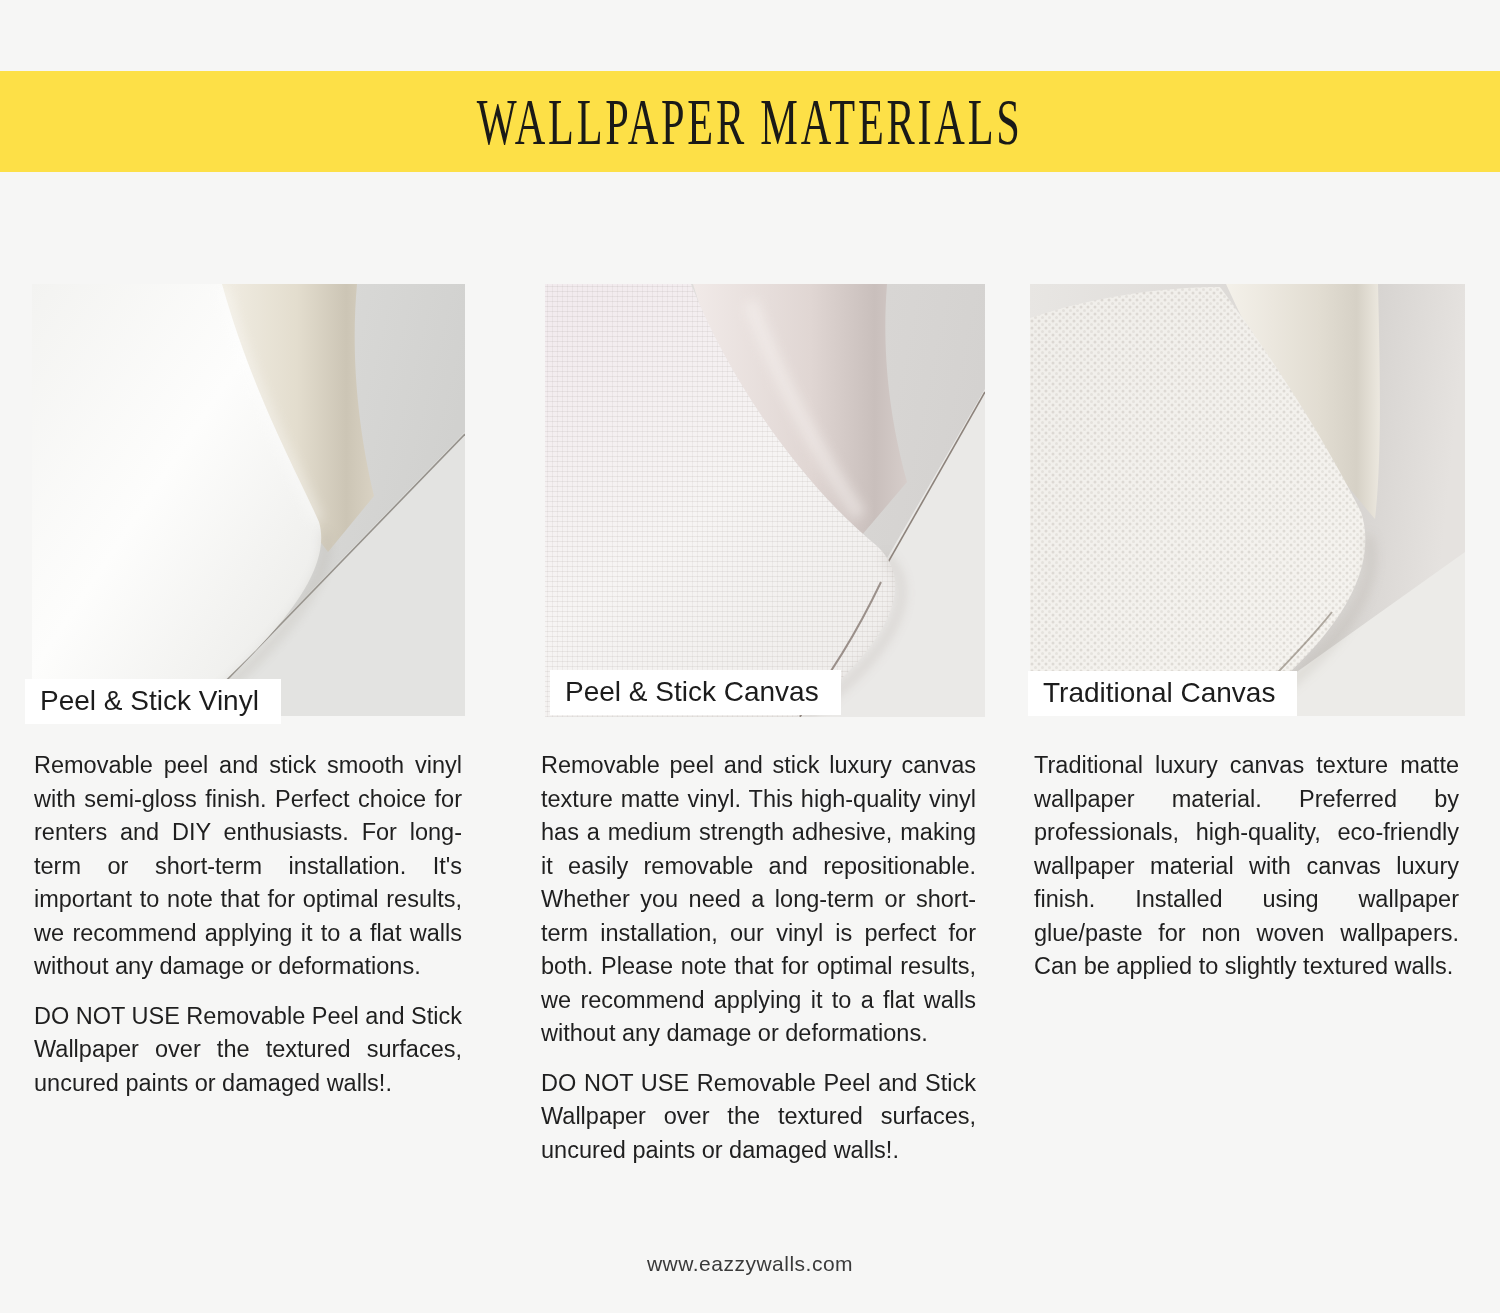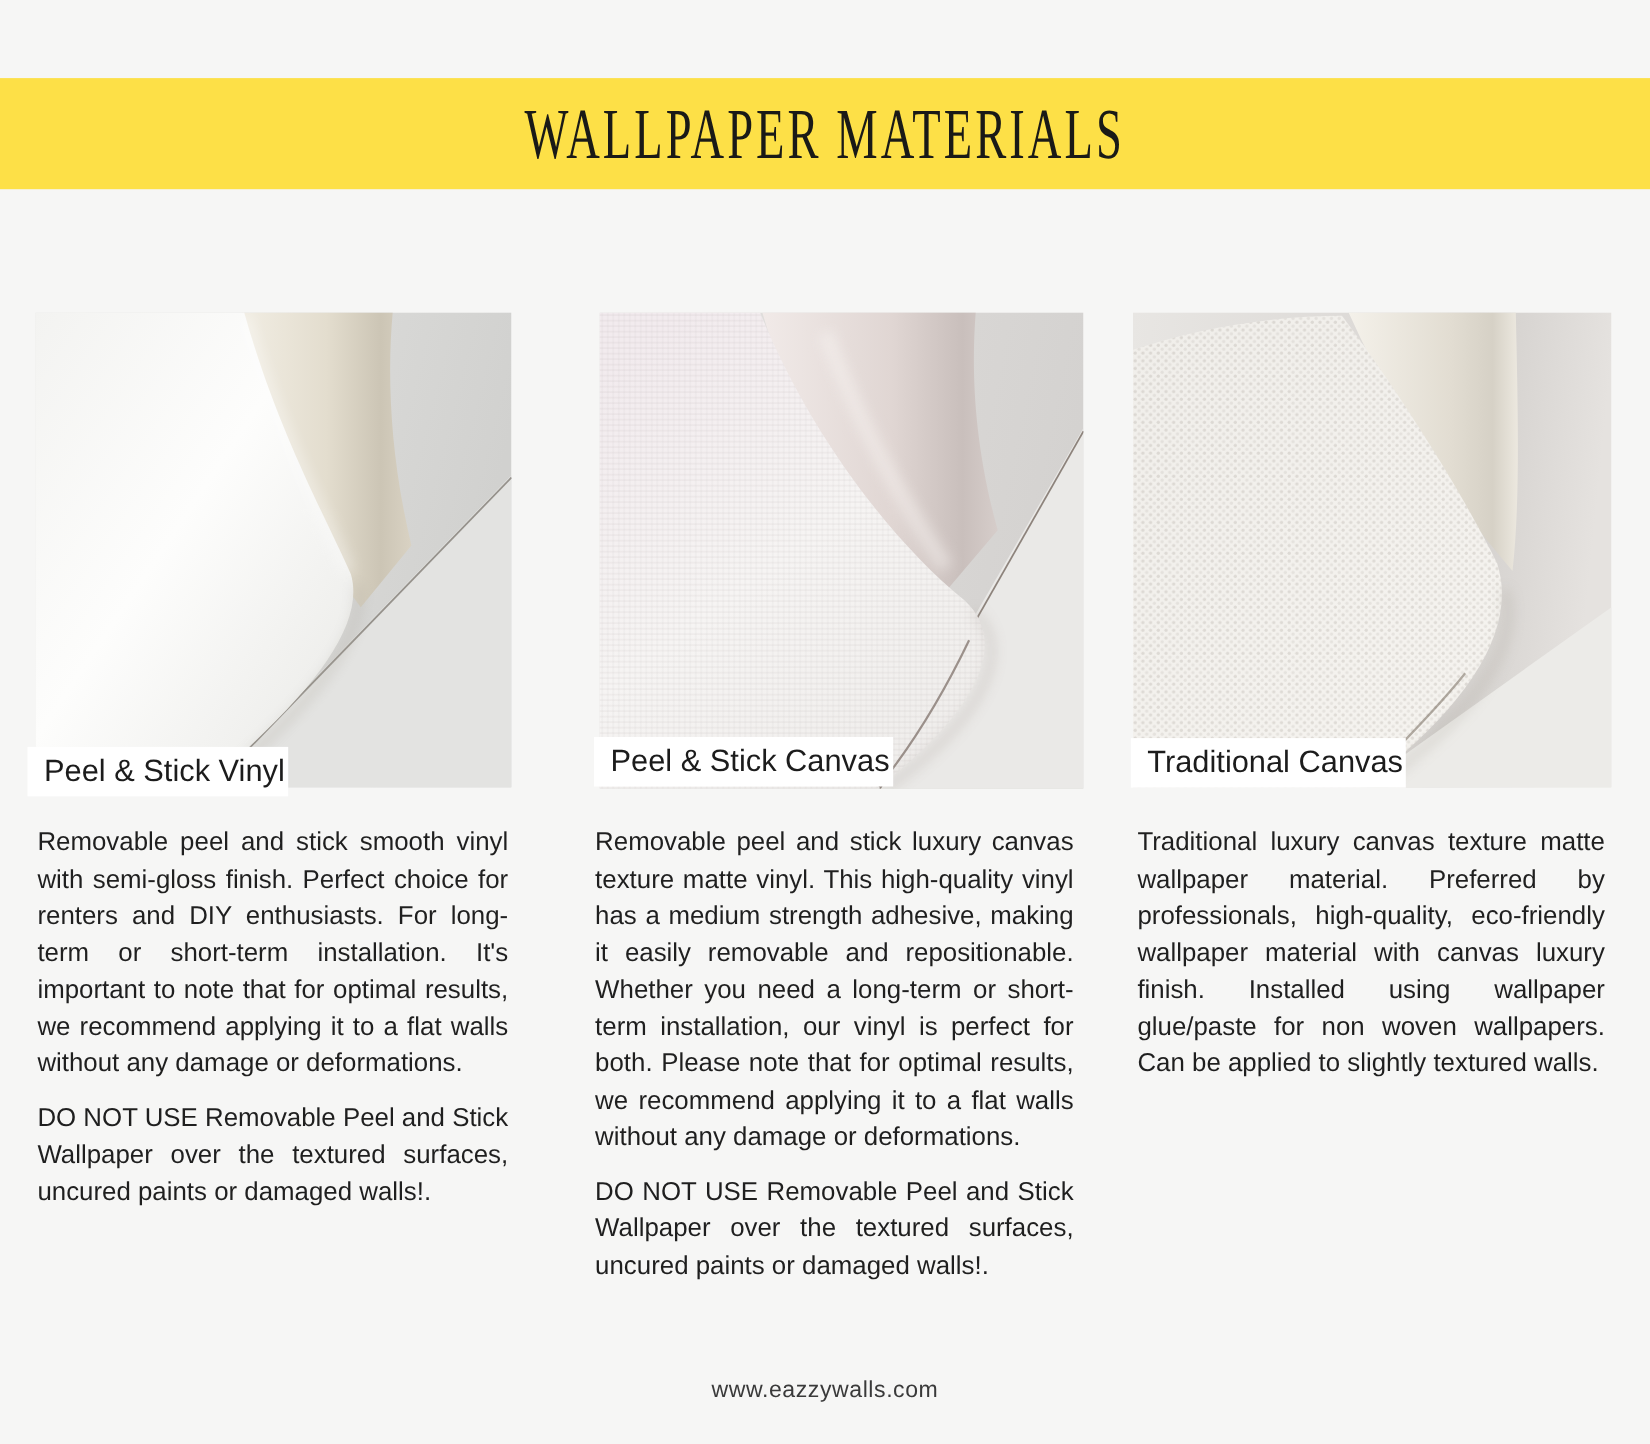--- a/index.html
+++ b/index.html
@@ -23,24 +23,24 @@
   #m1{left:18px;width:460px}
   #m2{left:525px;width:467px}
   #m3{left:1018px;width:457px}
   .photo{position:absolute;top:0}
   #m1 .photo{left:14px;width:433px;height:432px}
   #m2 .photo{left:20px;width:440px;height:433px}
   #m3 .photo{left:12px;width:435px;height:432px}
   .photo svg{display:block;width:100%;height:100%}
   .label{
     position:absolute;background:#ffffff;color:#1c1c1c;
-    padding:6px 3px 7px 15px;font-size:28px;white-space:nowrap;
+    padding:6px 22px 7px 15px;font-size:28px;white-space:nowrap;
   }
   #m1 .label{left:7px;top:395px}
-  #m2 .label{left:15px;top:386px}
+  #m2 .label{left:25px;top:386px}
   #m3 .label{left:10px;top:387px}
   .desc{
     position:absolute;left:0;top:449px;width:100%;
     text-align:justify;font-size:23.5px;line-height:33.5px;color:#1f1f1f;
   }
   .desc p{margin:16px}
   .warning{
     text-decoration-thickness:2px;
     text-underline-offset:5px;
   }

